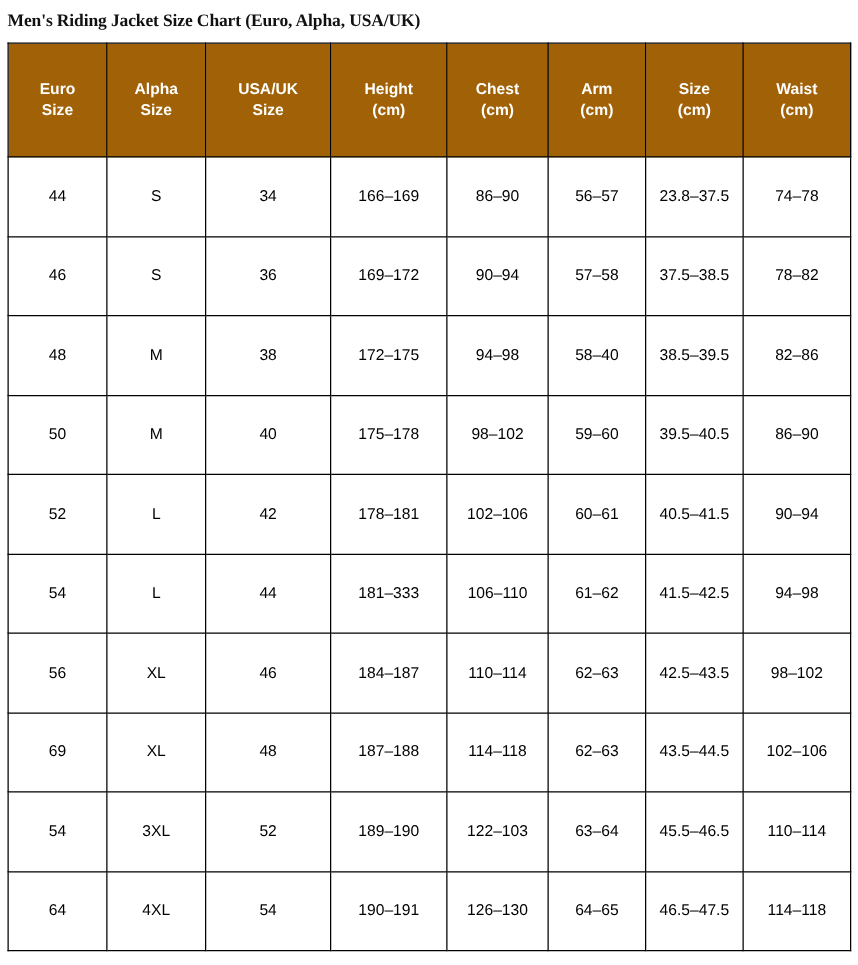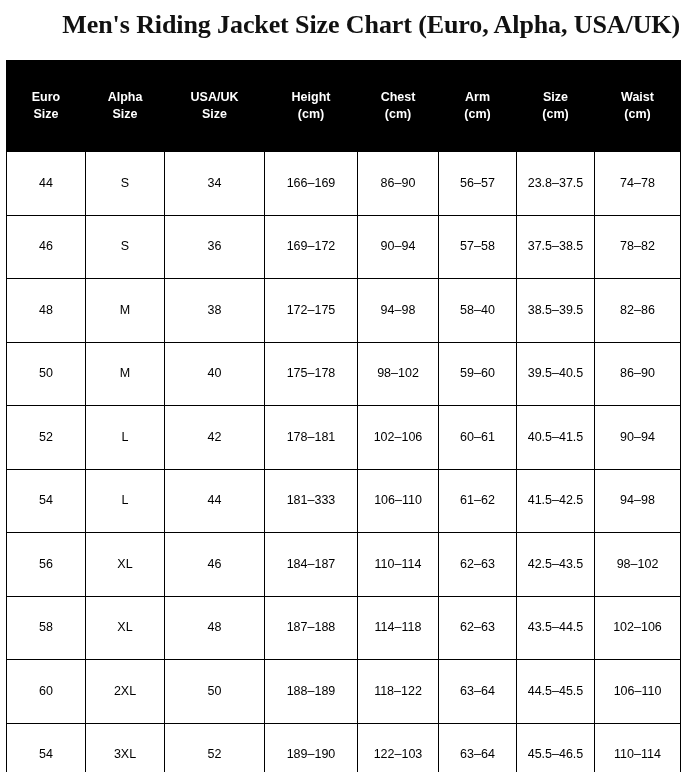--- a/index.html
+++ b/index.html
@@ -14,43 +14,43 @@
     color: #000000;
     overflow: hidden;
   }
   .page {
     width: 686px;
     box-sizing: border-box;
     padding: 6px 6px 0 6px;
   }
   .title {
     font-family: "Liberation Serif", serif;
-    font-size: 26px;
+    font-size: 14px;
     font-weight: bold;
     color: #111111;
-    text-align: right;
+    text-align: left;
     letter-spacing: -0.1px;
-    margin: 4px 0 20px 0;
+    margin: 4px 0 8px 0;
     white-space: nowrap;
   }
   table.size-chart {
     border-collapse: collapse;
     width: 674px;
     margin: 0 auto;
     table-layout: fixed;
   }
   table.size-chart th,
   table.size-chart td {
     border: 1px solid #000000;
     text-align: center;
     vertical-align: middle;
     font-family: "Liberation Sans", sans-serif;
   }
   table.size-chart thead th {
-    background: #000000;
+    background: #a16207;
     color: #ffffff;
     font-size: 12.5px;
     font-weight: bold;
     height: 82px;
     padding: 4px 2px;
     line-height: 1.35;
   }
   table.size-chart tbody td {
     background: #ffffff;
     color: #000000;
@@ -190,38 +190,28 @@
         <td>56</td>
         <td>XL</td>
         <td>46</td>
         <td>184–187</td>
         <td>110–114</td>
         <td>62–63</td>
         <td>42.5–43.5</td>
         <td>98–102</td>
       </tr>
       <tr>
-        <td>58</td>
+        <td>69</td>
         <td>XL</td>
         <td>48</td>
         <td>187–188</td>
         <td>114–118</td>
         <td>62–63</td>
         <td>43.5–44.5</td>
         <td>102–106</td>
-      </tr>
-      <tr>
-        <td>60</td>
-        <td>2XL</td>
-        <td>50</td>
-        <td>188–189</td>
-        <td>118–122</td>
-        <td>63–64</td>
-        <td>44.5–45.5</td>
-        <td>106–110</td>
       </tr>
       <tr>
         <td>54</td>
         <td>3XL</td>
         <td>52</td>
         <td>189–190</td>
         <td>122–103</td>
         <td>63–64</td>
         <td>45.5–46.5</td>
         <td>110–114</td>

